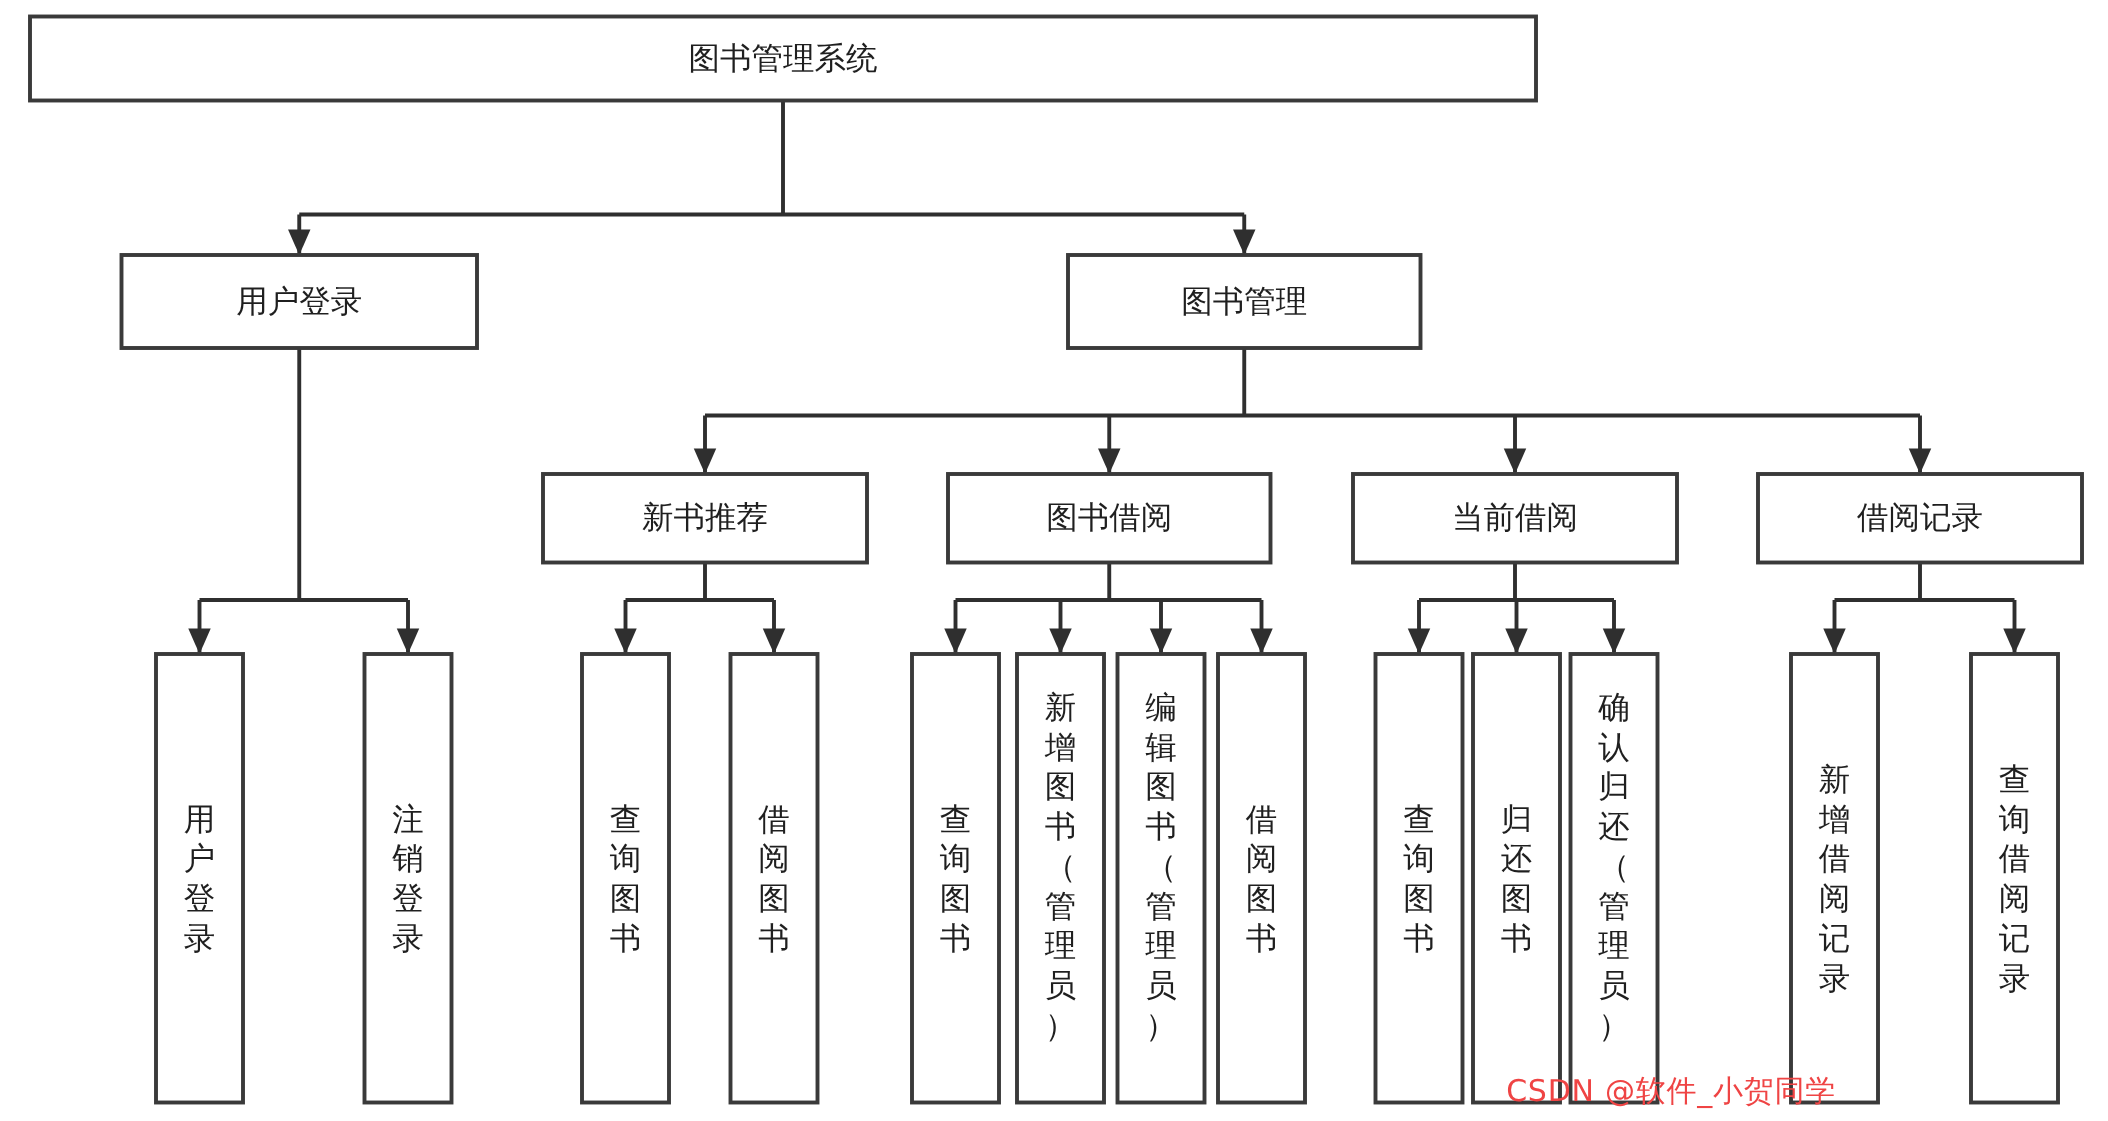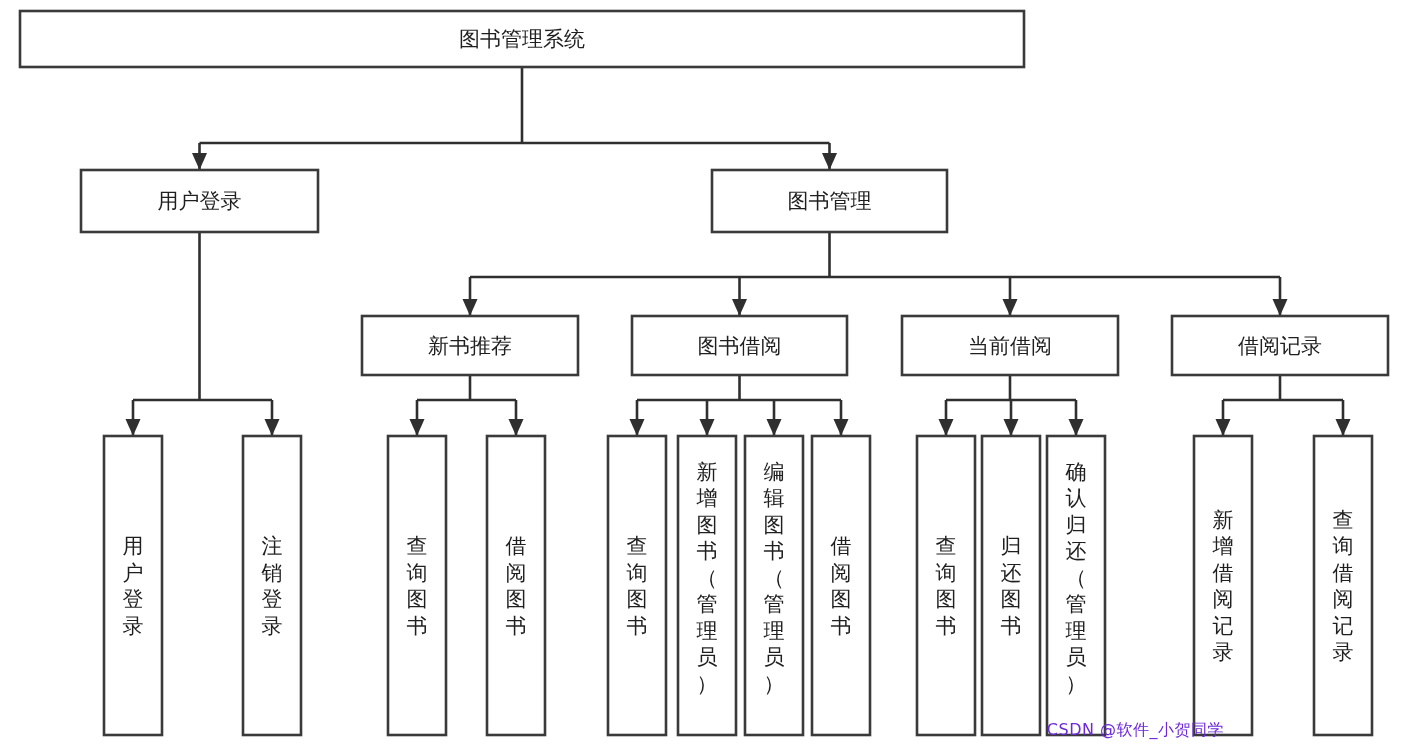--- a/index.html
+++ b/index.html
@@ -54,22 +54,22 @@
     fill: #1f1f1f;
     font-family: "DejaVu Sans", "Liberation Sans", sans-serif;
     font-size: 21px;
     text-anchor: middle;
   }
   .watermark {
     position: absolute;
     right: 14px;
     bottom: 6px;
     font-family: "DejaVu Sans", "Liberation Sans", sans-serif;
-    font-size: 16px;
-    color: #6d28d9;
+    font-size: 20px;
+    color: #ef4444;
     letter-spacing: 0.5px;
     white-space: nowrap;
     user-select: none;
   }
 </style>
 </head>
 <body>
 
 <div id="diagram-root">
   <svg class="diagram-canvas" viewBox="0 0 1405 747">

